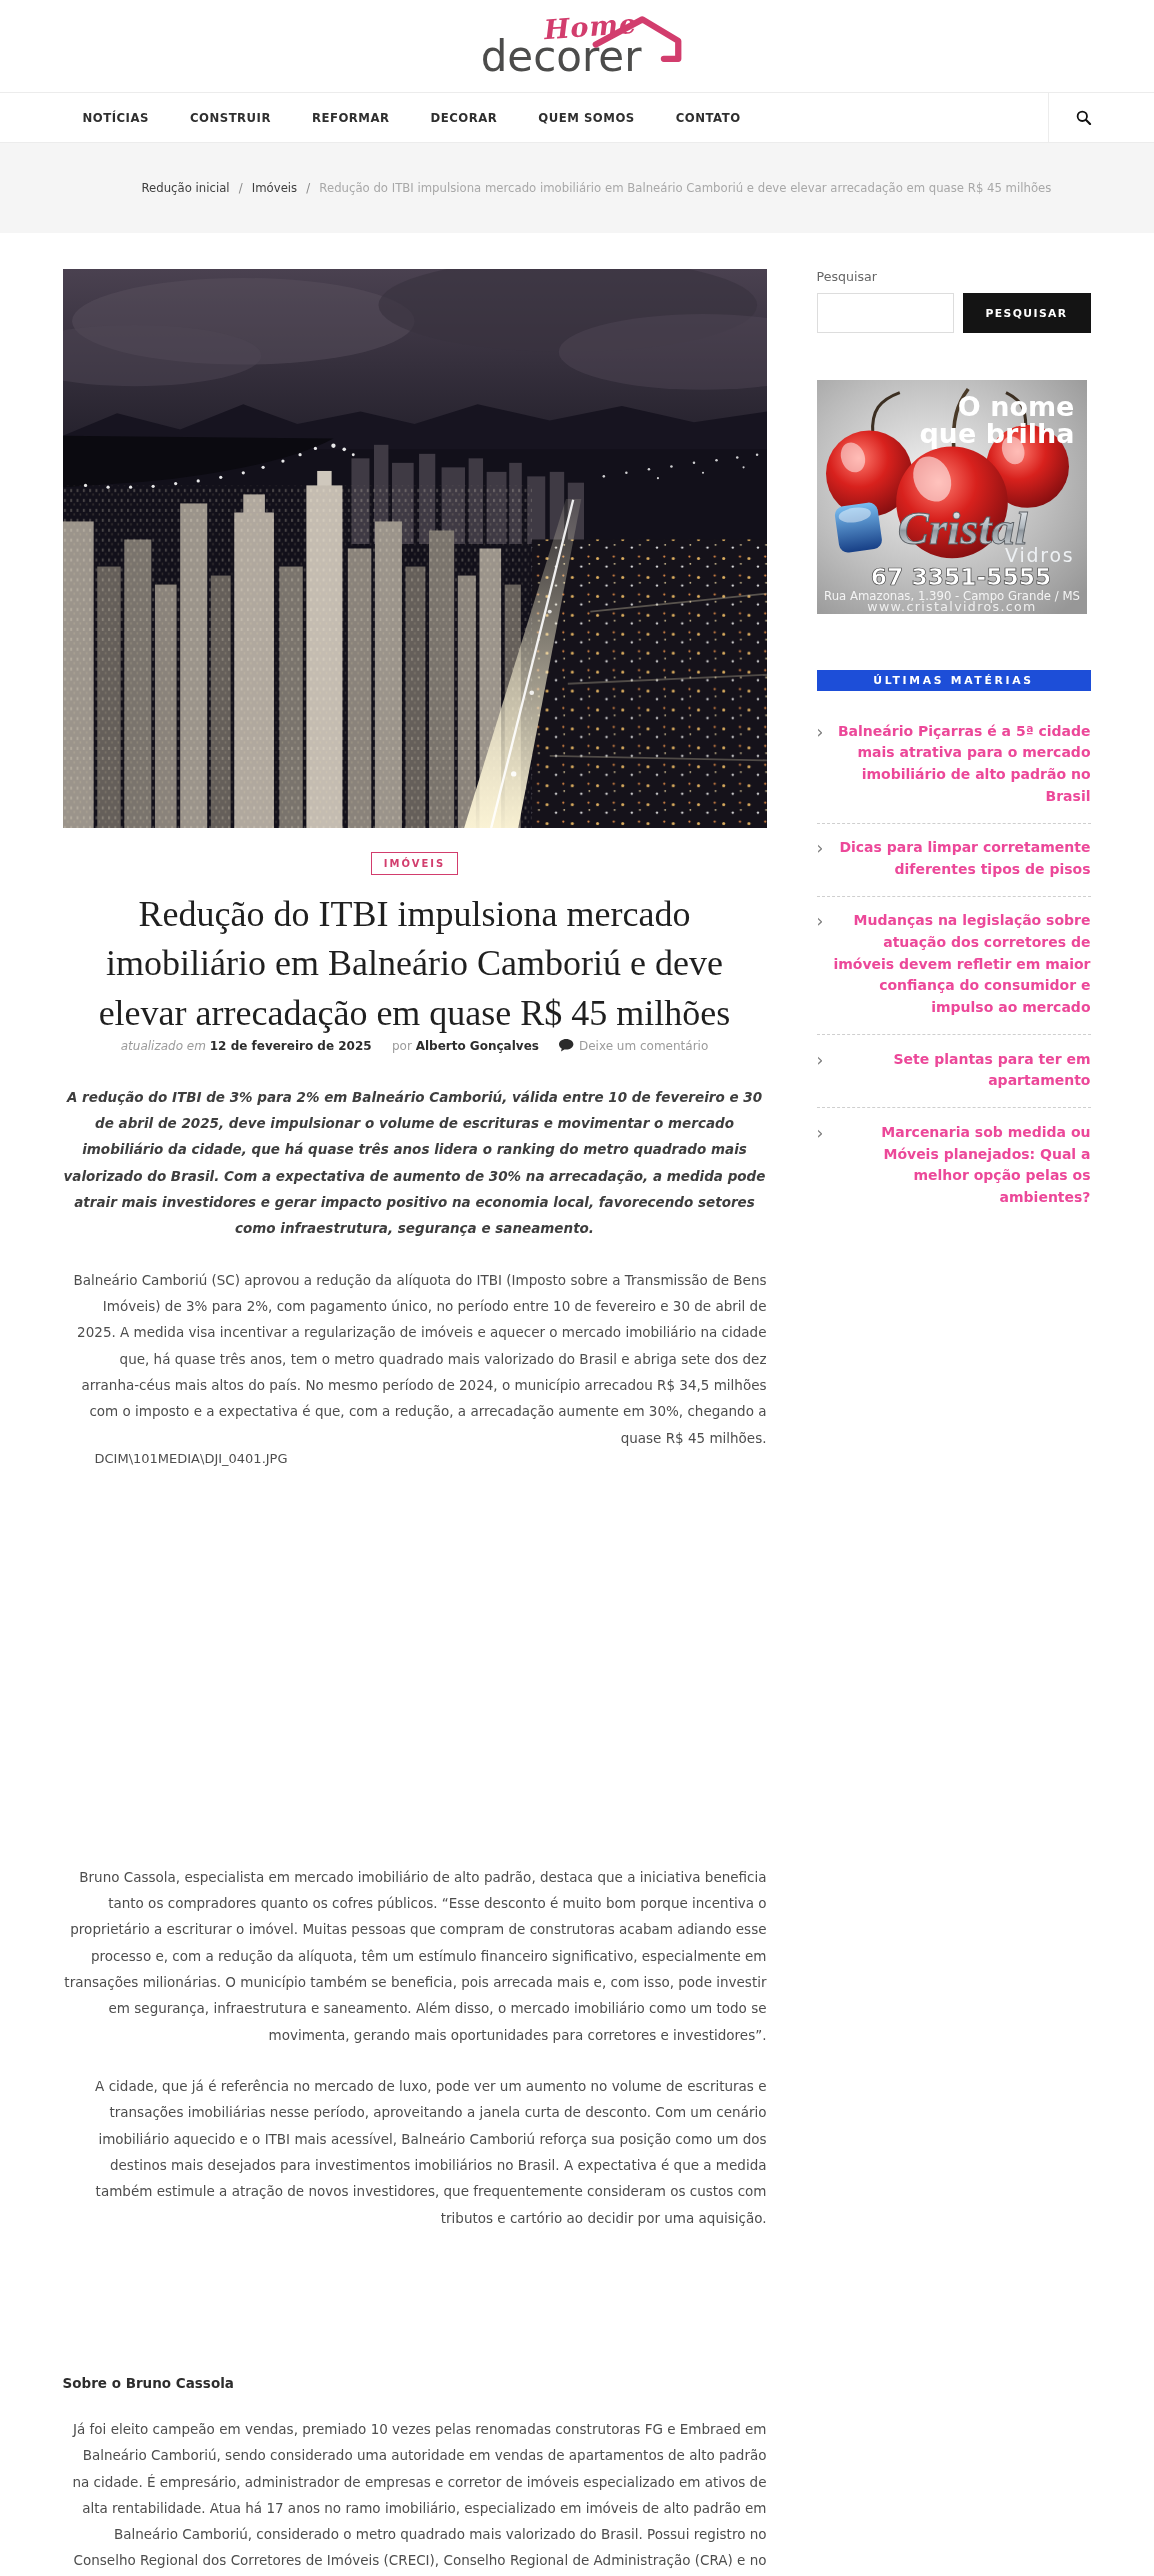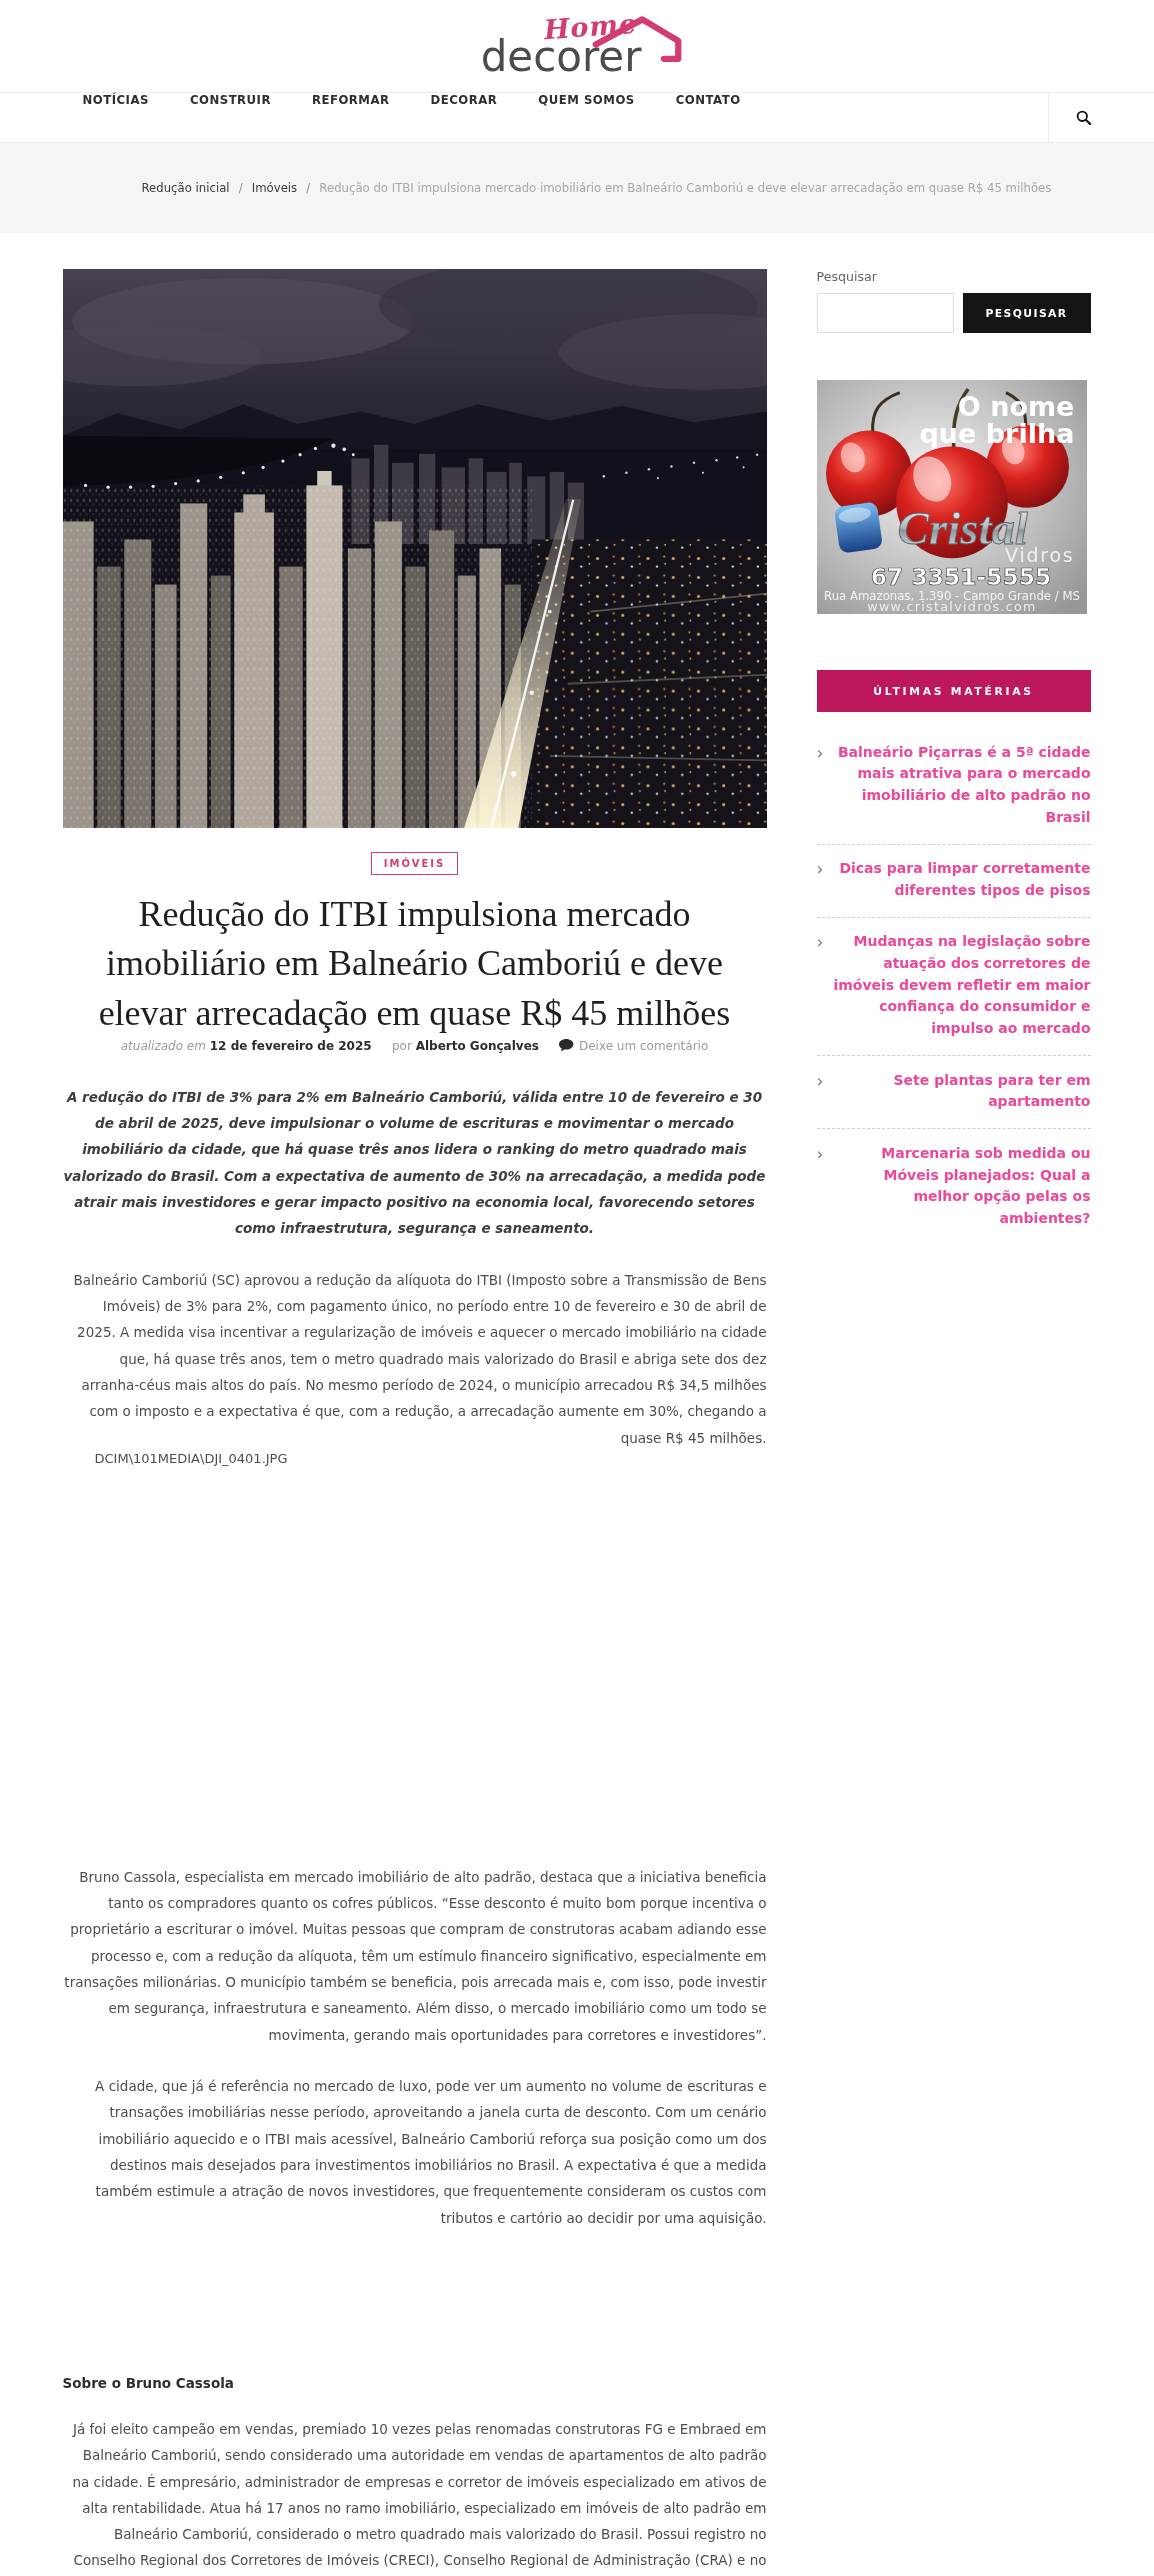--- a/index.html
+++ b/index.html
@@ -21,21 +21,21 @@
     transform:rotate(-4deg); letter-spacing:0.9px;
   }
   .logo-decorer {
     position:absolute; left:7.2px; top:23.4px;
     font-size:42px; font-weight:normal; color:#4c4c4b; letter-spacing:0px;
   }
   .logo-roof { position:absolute; right:-10.8px; top:5.4px; }
 
   
   .main-nav { border-top:0.9px solid #ececec; border-bottom:0.9px solid #ececec; background:#fff; }
-  .main-nav .container { display:flex; height:49px; padding-left:20px; }
+  .main-nav .container { display:flex; align-items:center; height:49px; padding-left:20px; }
   .nav-item {
     font-size:11.7px; font-weight:bold; color:#2f2f2f; text-decoration:none;
     letter-spacing:0.5px; margin-right:41px; cursor:pointer;
   }
   .nav-search { margin-left:auto; border-left:0.9px solid #ececec; padding-left:27px; height:49px; display:flex; align-items:center; cursor:pointer; }
 
   
   .breadcrumb-band { background:#f5f5f5; }
   .breadcrumb { padding:38px 0 38px 79px; font-size:11.7px; color:#a8a8a8; }
   .breadcrumb a { color:#3e3e3e; text-decoration:none; cursor:pointer; }
@@ -85,21 +85,21 @@
     padding:0 9px; font-size:12.6px; outline:none;
   }
   .search-btn {
     flex:1; height:40px; margin-left:9px; background:#141414; color:#fff;
     border:none; font-size:10.8px; font-weight:bold; letter-spacing:1.4px;
     font-family:inherit; cursor:pointer;
   }
   .ad-box { margin-top:47px; width:270px; height:234px; display:block; cursor:pointer; }
 
   .latest-header {
-    margin-top:56px; background:#be185d; color:#fff; height:42px;
+    margin-top:56px; background:#1d4ed8; color:#fff; height:21px;
     display:flex; align-items:center; justify-content:center;
     font-size:10.8px; font-weight:bold; letter-spacing:2.7px;
   }
   .latest-list { list-style:none; margin-top:16px; }
   .latest-item {
     display:flex; padding:13.5px 0 15.3px;
     border-bottom:0.9px dashed #cfcfcf; cursor:pointer;
   }
   .latest-item:last-child { border-bottom:none; }
   .chev { color:#7d7d7d; font-size:17px; line-height:1.35; margin-right:10px; font-weight:normal; }

